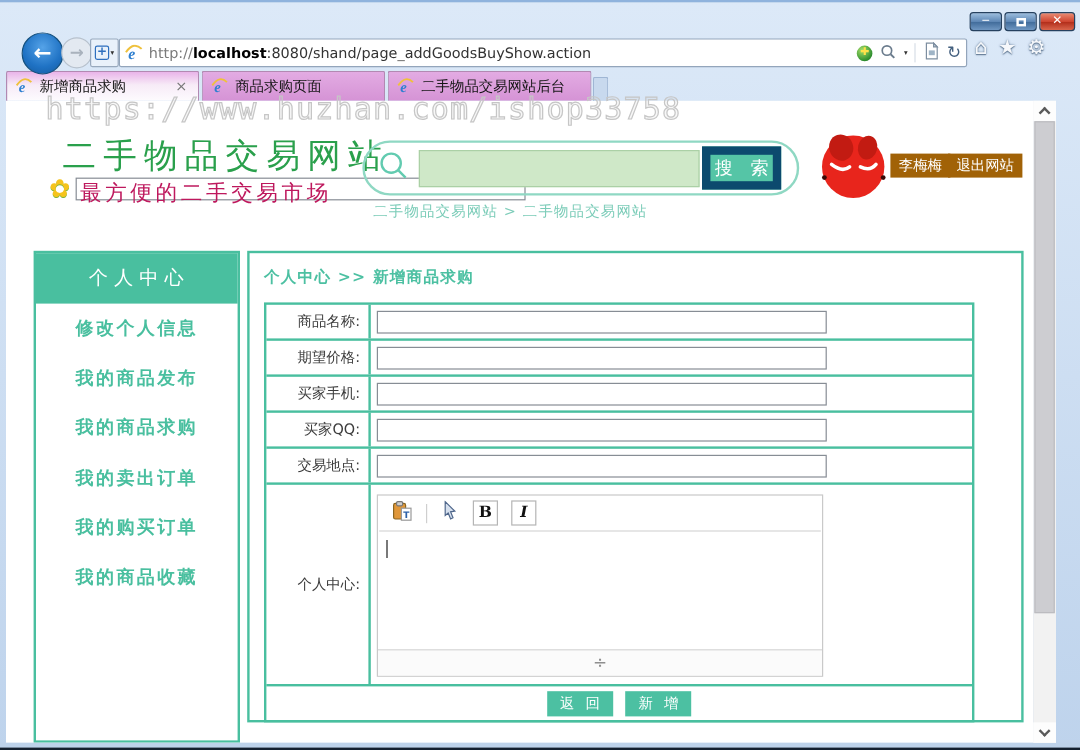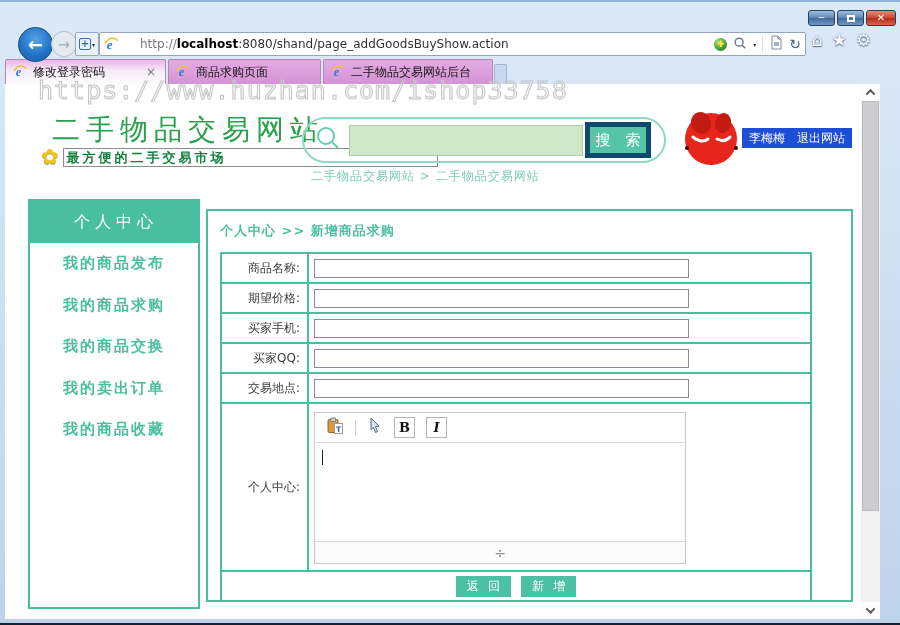--- a/index.html
+++ b/index.html
@@ -25,21 +25,21 @@
   .back { left:18px; top:-3px; width:35px; height:35px;
     background:radial-gradient(circle at 50% 35%, #55a3e8, #1f72c4 60%, #155a9e);
     border:1px solid #14507e; color:#fff; font-size:18px; font-weight:bold; }
   .fwd { left:51px; top:1px; width:26px; height:26px; background:#e3e9f1; border:1px solid #b7c1cd; color:#a9b2bd; font-size:14px; font-weight:bold; }
   .compat-btn { position:absolute; left:75px; top:2px; width:24px; height:24px; background:#e9f1fa; border:1px solid #98a9bd; border-radius:2px;
     display:flex; align-items:center; justify-content:center; gap:1px; }
   .compat-box { width:12px; height:12px; border:1px solid #2e6fbe; border-radius:2px; color:#2e6fbe; font-size:10px; font-weight:bold; line-height:10px; text-align:center; }
   .tiny-caret { font-size:6px; color:#333; }
   .addr { position:absolute; left:99px; top:2px; width:707px; height:24px; background:#fff; border:1px solid #93a5bb; border-radius:2px;
     display:flex; align-items:center; padding:0 4px; }
-  .addr .url { font-size:12px; color:#333; margin-left:21px; white-space:nowrap; overflow:hidden; flex:1; }
+  .addr .url { font-size:12px; color:#333; margin-left:5px; white-space:nowrap; overflow:hidden; flex:1; }
   .addr .url .scheme { color:#7a7a7a; }
   .addr .url .host { color:#000; font-weight:bold; }
   .addr-icons { display:flex; align-items:center; gap:6px; }
   .green-orb { width:13px; height:13px; border-radius:50%; background:radial-gradient(circle at 35% 30%, #a8e06a, #2f8f2f 70%, #1d661d); color:#ffe24a; font-size:9px; font-weight:bold; display:flex; align-items:center; justify-content:center; line-height:1; }
   .glyph-ico { color:#44607f; font-size:14px; line-height:1; }
   .sep-v { width:1px; height:16px; background:#d7dee6; }
   .chrome-icons { position:absolute; left:812px; top:2px; display:flex; gap:9px; align-items:center; }
   .chrome-icons span { font-size:17px; color:#f6f8fb; text-shadow:0 0 2px #5d7590, 0 1px 1px #5d7590; line-height:1; }
 
   
@@ -57,36 +57,36 @@
   
   .viewport { position:absolute; left:5px; top:82px; width:856px; height:535px; background:#fff; overflow:hidden; z-index:10; }
 
   .watermark { position:absolute; left:38px; top:74px; z-index:50; pointer-events:none;
     font-family:"DejaVu Sans Mono","Liberation Mono",monospace; font-size:25px; letter-spacing:1px;
     color:rgba(210,210,210,0.18); -webkit-text-stroke:1px #c6c6c6; white-space:nowrap; }
 
   .site-title { position:absolute; left:47px; top:27px; font-size:28px; font-weight:normal; color:#2aa04c; letter-spacing:6px; white-space:nowrap; }
   .slogan { position:absolute; left:36px; top:63px; display:flex; align-items:center; gap:4px; }
   .slogan .flower { color:#f5c41d; font-size:21px; line-height:1; text-shadow:0 1px 0 #7fb53c; }
-  .slogan .txt { color:#15803d; font-size:13px; font-weight:bold; letter-spacing:3px; white-space:nowrap; }
+  .slogan .txt { color:#be185d; font-size:18px; font-weight:normal; letter-spacing:3px; white-space:nowrap; }
 
   .search-pill { position:absolute; left:297px; top:33px; width:364px; height:46px; border:2px solid #8fd8c3; border-radius:23px;
     display:flex; align-items:center; padding:0 7px 0 11px; }
   .search-input { width:234px; height:31px; background:#cfe8c8; border:1px solid #abd0a6; margin-left:8px; outline:none; font-size:14px; padding:0 6px; }
-  .search-btn { width:66px; height:36px; margin-left:2px; background:#55c5a6; color:#fff; border:5px solid #0c4a6e;
+  .search-btn { width:66px; height:36px; margin-left:2px; background:#55c5a6; color:#fff; border:7px solid #0c4a6e;
     font-size:15px; letter-spacing:5px; display:flex; align-items:center; justify-content:center; white-space:nowrap; padding-left:5px; }
   .breadcrumb { position:absolute; left:306px; top:84px; font-size:12px; color:#7bccb8; letter-spacing:1px; white-space:nowrap; }
 
   .avatar { position:absolute; left:679px; top:27px; width:55px; height:55px; }
-  .chip { position:absolute; top:44px; height:20px; background:#1d4ed8; color:#fff; font-size:12px;
+  .chip { position:absolute; top:44px; height:20px; background:#a16207; color:#fff; font-size:12px;
     display:flex; align-items:center; justify-content:center; padding:0 7px; white-space:nowrap; }
   .chip.user { left:737px; } .chip.logout { left:785px; }
 
   
-  .sidebar { position:absolute; left:23px; top:115px; width:172px; height:410px; border:2px solid #49bf9f; background:#fff; }
+  .sidebar { position:absolute; left:23px; top:125px; width:172px; height:410px; border:2px solid #49bf9f; background:#fff; }
   .side-head { height:42px; background:#49bf9f; color:#fff; font-size:16px; letter-spacing:5px;
     display:flex; align-items:center; justify-content:center; white-space:nowrap; padding-left:4px; }
   .side-item { height:41.5px; display:flex; align-items:center; justify-content:center;
     color:#49bf9f; font-size:15px; font-weight:600; letter-spacing:2px; white-space:nowrap; }
 
   
   .panel { position:absolute; left:201px; top:125px; width:647px; height:393px; border:2px solid #49bf9f; background:#fff; }
   .panel-title { position:absolute; left:12px; top:11px; color:#4cc0a2; font-size:13px; font-weight:bold; letter-spacing:1px; white-space:nowrap; }
 
   .ftable { position:absolute; left:12px; top:41px; width:592px; border:2px solid #49bf9f; }
@@ -192,21 +192,21 @@
   </div>
 
   <div class="tabs">
     <div class="tab active">
       <span class="ie-e">
         <svg width="14" height="14" viewBox="0 0 16 16">
             <text x="3" y="13" font-size="14" font-style="italic" font-weight="bold" fill="#2e7fd0" font-family="serif">e</text>
             <path d="M1 7 Q 8 -3 15 4" stroke="#efc13c" stroke-width="1.8" fill="none"></path>
           </svg>
       </span>
-      <span class="lbl">修改登录密码</span>
+      <span class="lbl">新增商品求购</span>
       <span class="x">×</span>
     </div>
     <div class="tab pink tab2">
       <span class="ie-e">
         <svg width="14" height="14" viewBox="0 0 16 16">
             <text x="3" y="13" font-size="14" font-style="italic" font-weight="bold" fill="#2e7fd0" font-family="serif">e</text>
             <path d="M1 7 Q 8 -3 15 4" stroke="#efc13c" stroke-width="1.8" fill="none"></path>
           </svg>
       </span>
       <span class="lbl">商品求购页面</span>
@@ -252,24 +252,25 @@
         <path d="M33 28 q 8 4 13 -2" stroke="#fff" stroke-width="3" fill="none" stroke-linecap="round"></path>
         <circle cx="3" cy="37" r="2" fill="#3a0b08"></circle>
         <circle cx="52" cy="37" r="2" fill="#3a0b08"></circle>
       </svg>
     </div>
     <div class="chip user">李梅梅</div>
     <div class="chip logout">退出网站</div>
 
     <div class="sidebar">
       <div class="side-head">个人中心</div>
+      <div class="side-item">修改个人信息</div>
       <div class="side-item">我的商品发布</div>
       <div class="side-item">我的商品求购</div>
-      <div class="side-item">我的商品交换</div>
       <div class="side-item">我的卖出订单</div>
+      <div class="side-item">我的购买订单</div>
       <div class="side-item">我的商品收藏</div>
     </div>
 
     <div class="panel">
       <div class="panel-title">个人中心 &gt;&gt; 新增商品求购</div>
 
       <div class="ftable">
         <div class="frow h30">
           <div class="lbl">商品名称:</div>
           <div class="val">

